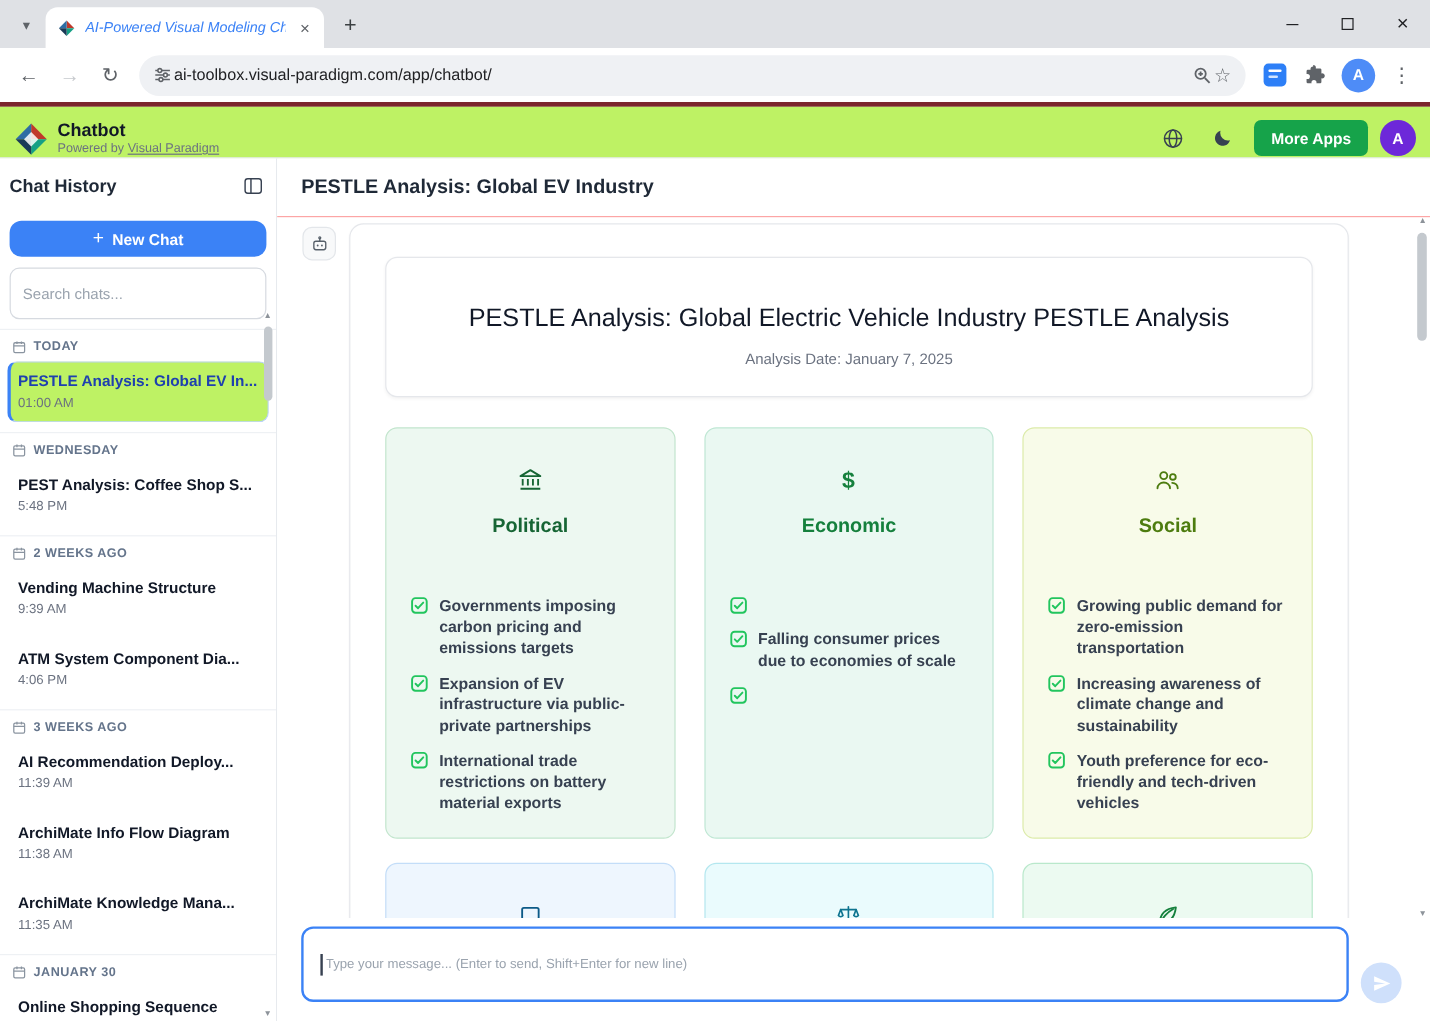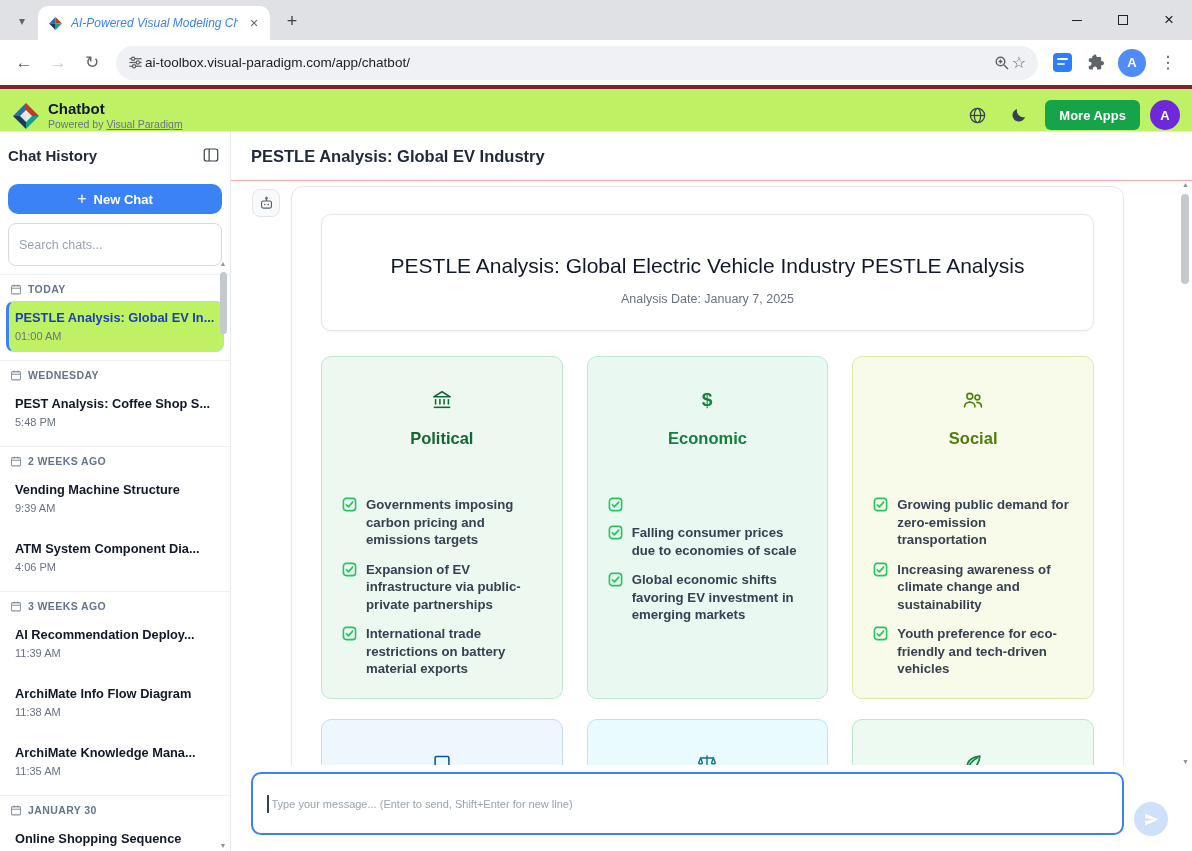--- a/index.html
+++ b/index.html
@@ -394,21 +394,20 @@
                       <rect x="1.5" y="1.5" width="13" height="13" rx="3"></rect>
                       <path d="M4.6 8.3l2.2 2.2 4.6-5"></path>
                     </svg>
                   <span>Falling consumer prices due to economies of scale</span>
                 </div>
                 <div class="cat-item">
                   <svg class="check" width="15" height="15" viewBox="0 0 16 16" stroke="#22c55e" stroke-width="1.7" fill="none" stroke-linecap="round" stroke-linejoin="round">
                       <rect x="1.5" y="1.5" width="13" height="13" rx="3"></rect>
                       <path d="M4.6 8.3l2.2 2.2 4.6-5"></path>
                     </svg>
-                  <span>Global economic shifts favoring EV investment in emerging markets</span>
                 </div>
               </div>
             </section>
 
             <section class="cat cat-social">
               <div class="cat-head">
                 <svg class="cat-icon" width="22" height="22" viewBox="0 0 24 24" stroke="currentColor" stroke-width="1.7" fill="none" stroke-linecap="round">
                   <circle cx="8.5" cy="8" r="3.2"></circle>
                   <path d="M2.8 19.5c0-3.1 2.6-5.2 5.7-5.2s5.7 2.1 5.7 5.2"></path>
                   <circle cx="16.8" cy="9.2" r="2.6"></circle>

